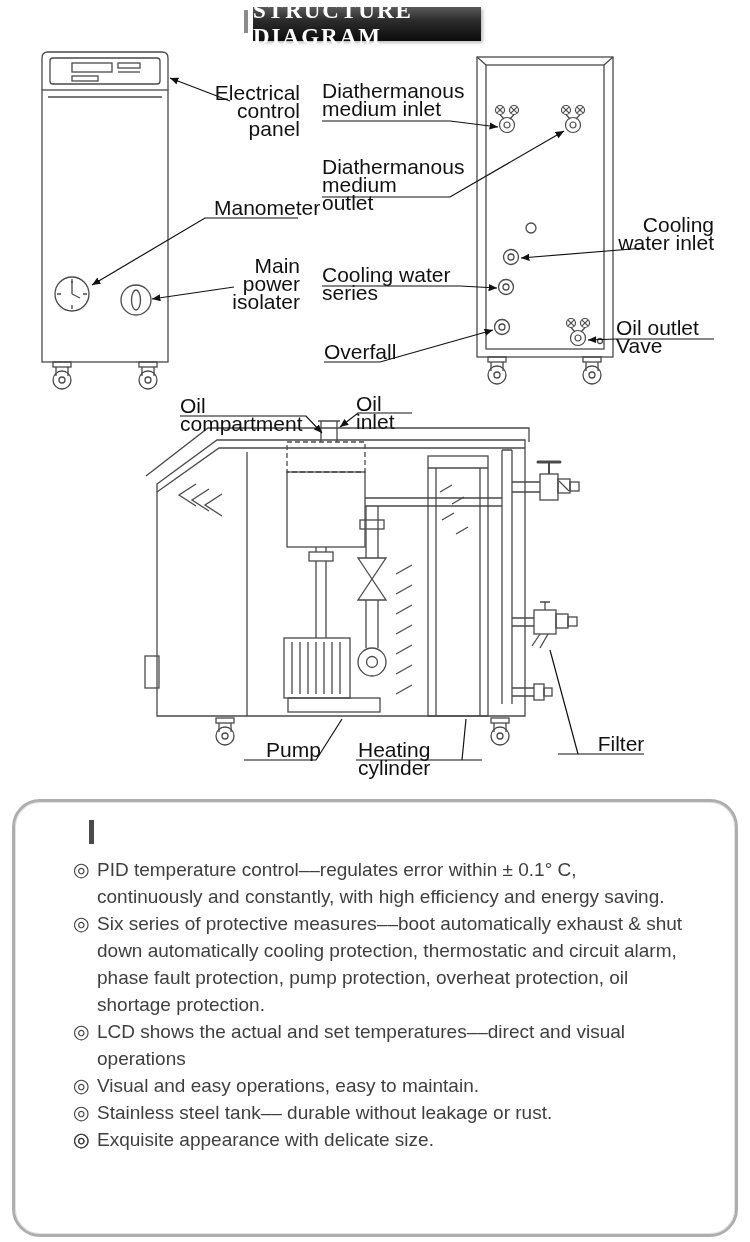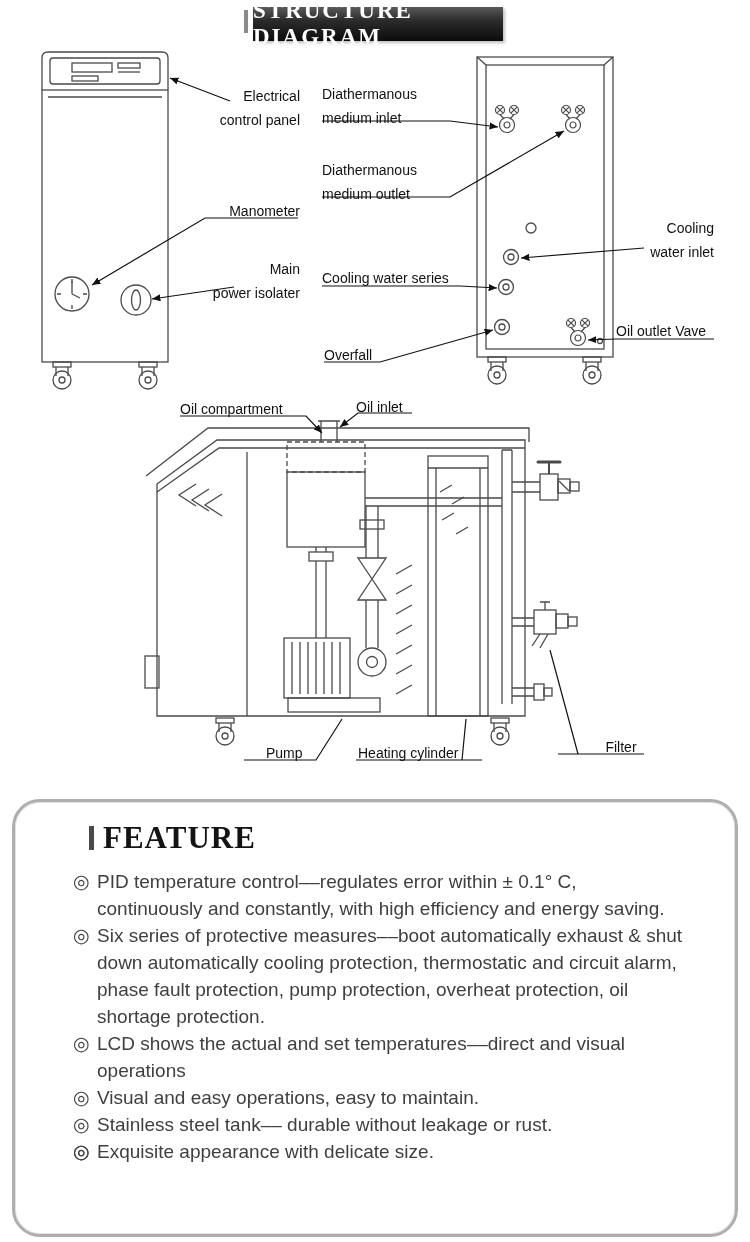--- a/index.html
+++ b/index.html
@@ -2,33 +2,33 @@
 <html><head>
 <meta charset="utf-8">
 <style>
   html,body { margin:0; padding:0; background:#fff; }
   .page {
     position:relative; width:750px; height:1242px; background:#fff;
     font-family:"Liberation Sans", sans-serif; overflow:hidden; color:#1a1a1a;
   }
   
   .banner {
-    position:absolute; left:253px; top:7px; width:250px; height:34px;
+    position:absolute; left:253px; top:7px; width:228px; height:34px;
     background:linear-gradient(180deg,#5a5a5a 0%, #2b2b2b 40%, #0c0c0c 100%);
     color:#fff; display:flex; align-items:center; justify-content:center;
     font-family:"Liberation Serif", serif; font-size:23px; font-weight:bold;
     letter-spacing:2px; box-shadow:2px 2px 3px rgba(0,0,0,0.25);
   }
   .banner-accent {
     position:absolute; left:244px; top:10px; width:4px; height:23px; background:#8b8b8b;
   }
   
   .art { position:absolute; left:0; top:0; }
   .dlabel {
-    position:absolute; font-size:14px; line-height:24px; color:#111;
+    position:absolute; font-size:21px; line-height:18px; color:#111;
     white-space:pre-line;
   }
   .r { text-align:right; }
   
   .feature-section {
     position:absolute; left:12px; top:799px; width:726px; height:438px;
     border:3px solid #aeaeae; border-radius:28px; box-sizing:border-box;
     padding:18px 40px 10px 58px; background:#fff;
     box-shadow:inset 0 0 0 1px #e2e2e2;
   }
@@ -222,21 +222,20 @@
 
   <div class="dlabel" style="left:180px; top:397px; width:125px;">Oil compartment</div>
   <div class="dlabel" style="left:356px; top:395px; width:60px;">Oil inlet</div>
   <div class="dlabel" style="left:266px; top:741px; width:50px;">Pump</div>
   <div class="dlabel" style="left:358px; top:741px; width:130px;">Heating cylinder</div>
   <div class="dlabel" style="left:596px; top:735px; width:50px;text-align:center;">Filter</div>
 
   <div class="feature-section">
     <h2 class="feature-title">
       <span class="feature-marker"></span>
-      <span>FEATURE</span>
     </h2>
     <ul class="feature-list">
       <li class="feature-item">
         <span class="bullet">◎</span>
         <span>PID temperature control––regulates error within ± 0.1° C, continuously and constantly, with high efficiency and energy saving.</span>
       </li>
       <li class="feature-item">
         <span class="bullet">◎</span>
         <span>Six series of protective measures––boot automatically exhaust &amp; shut down automatically cooling protection, thermostatic and circuit alarm, phase fault protection, pump protection, overheat protection, oil shortage protection.</span>
       </li>

